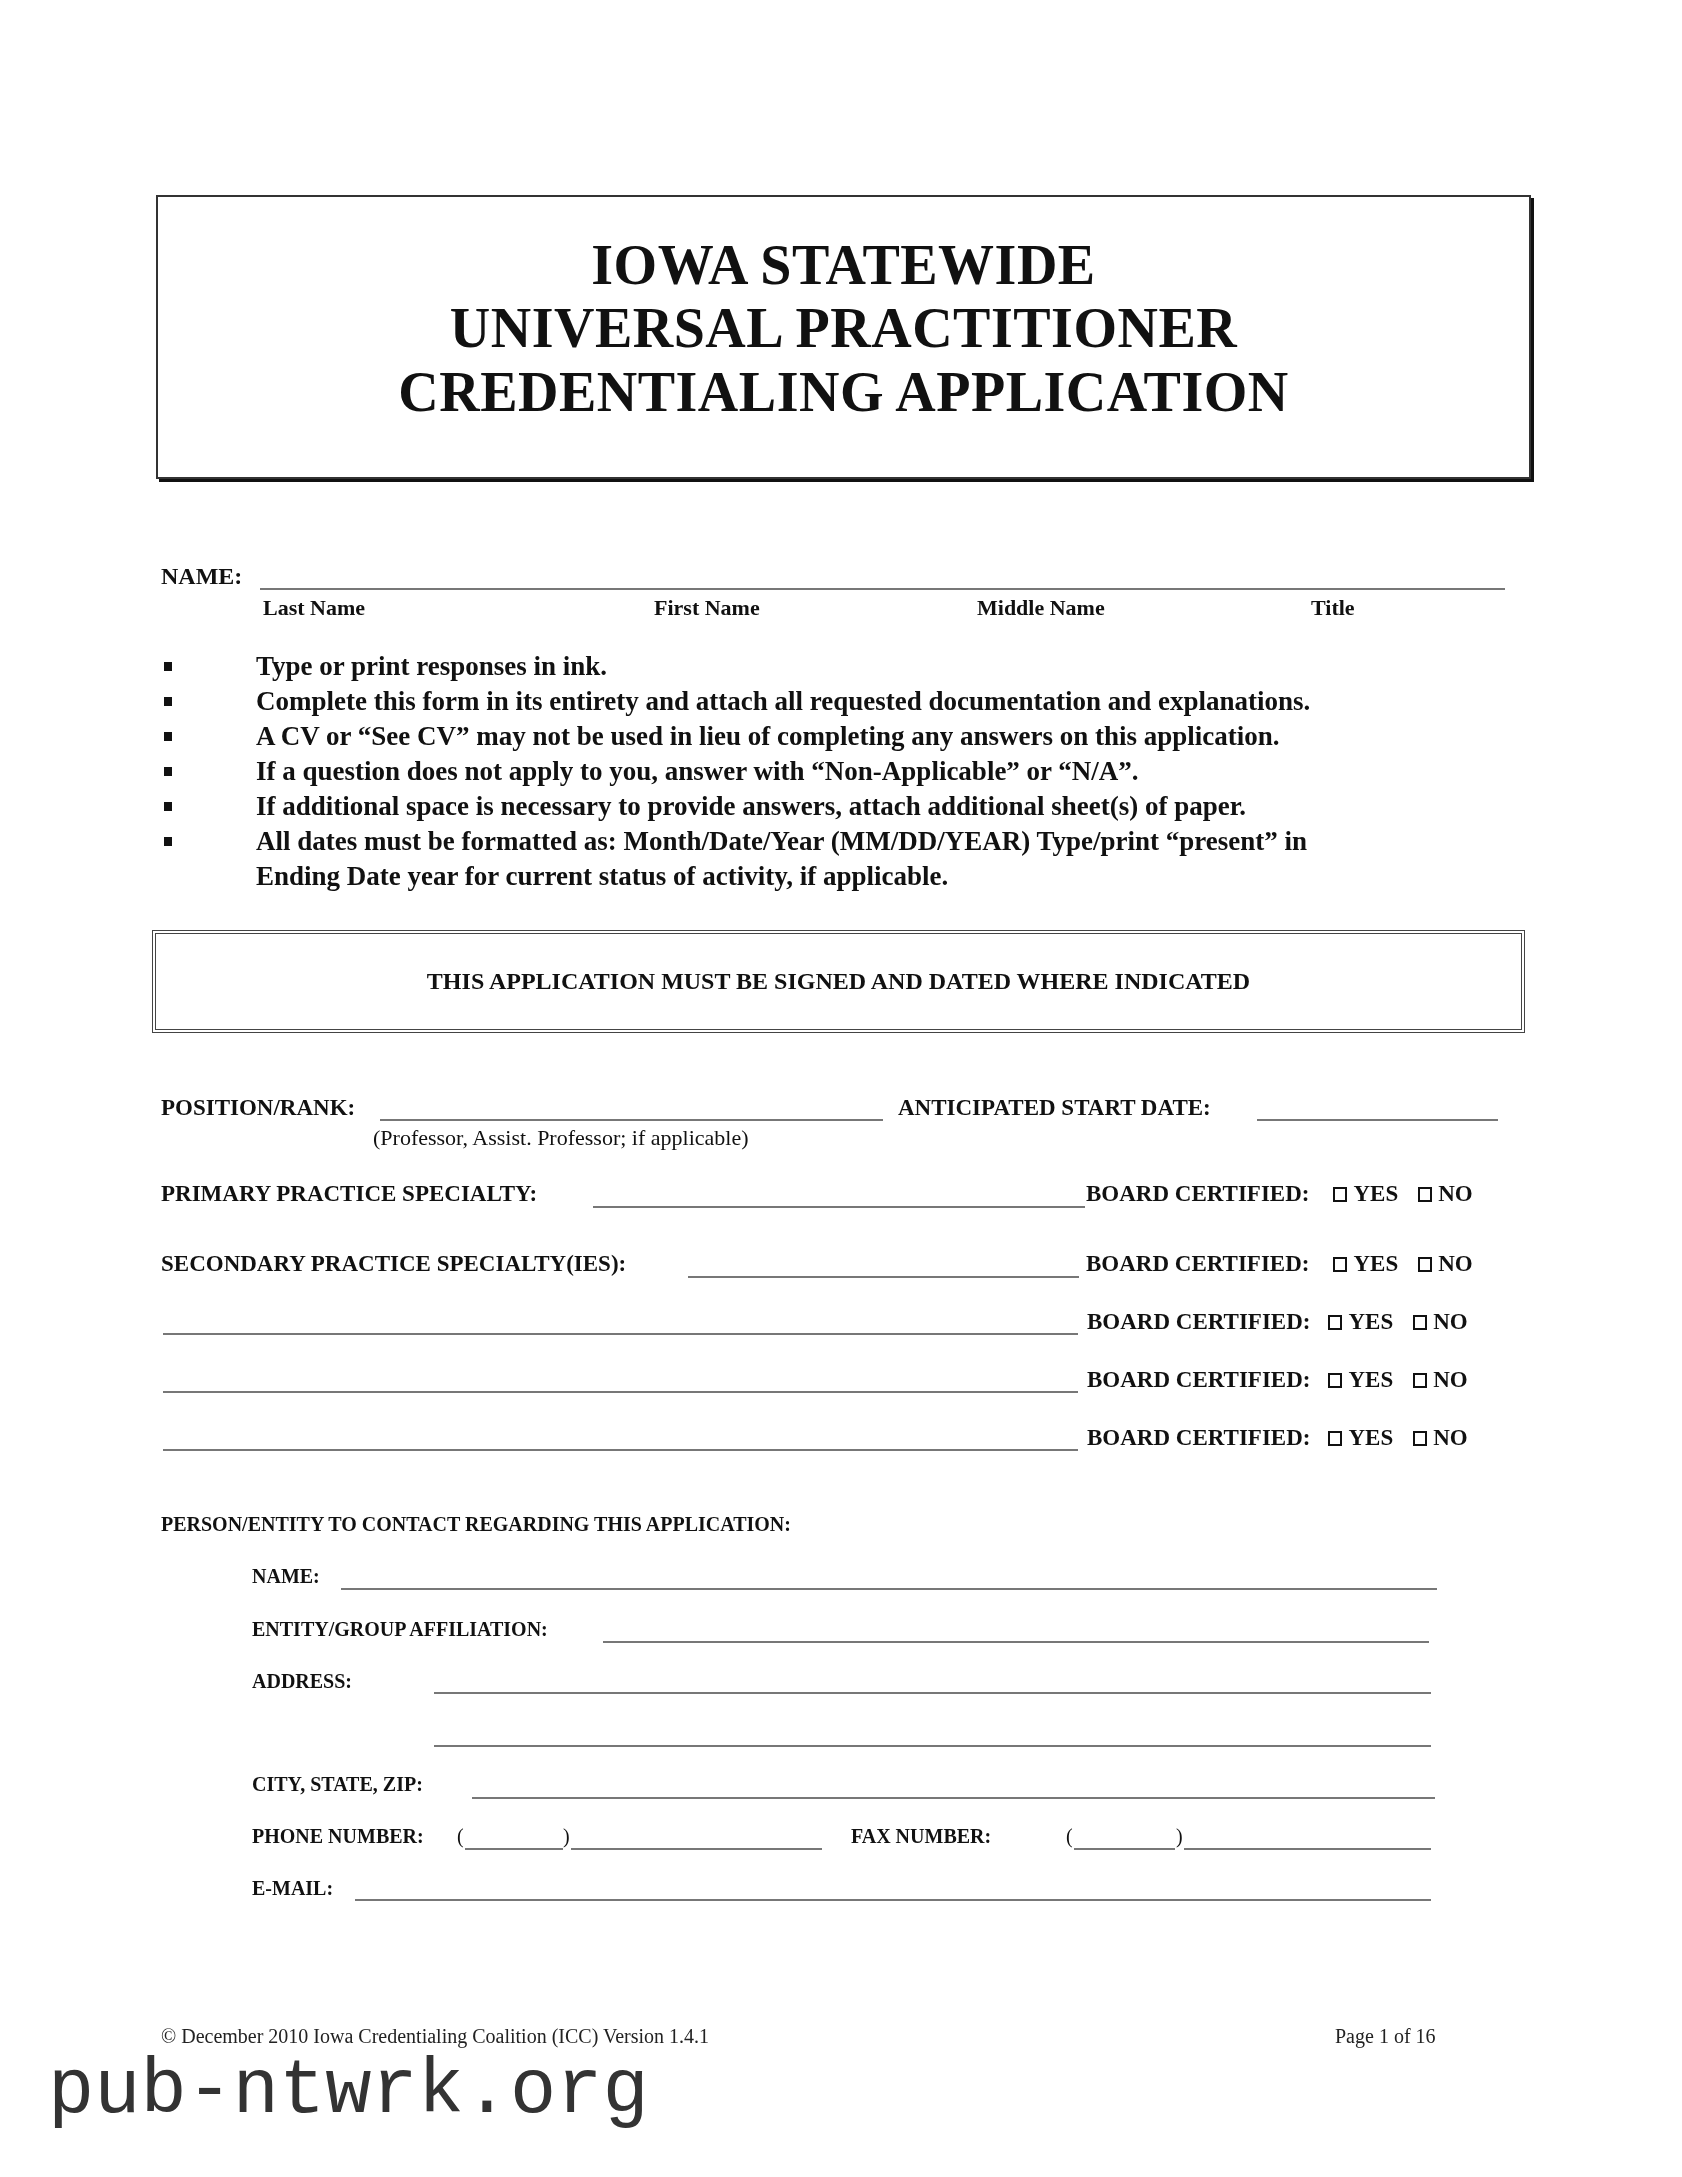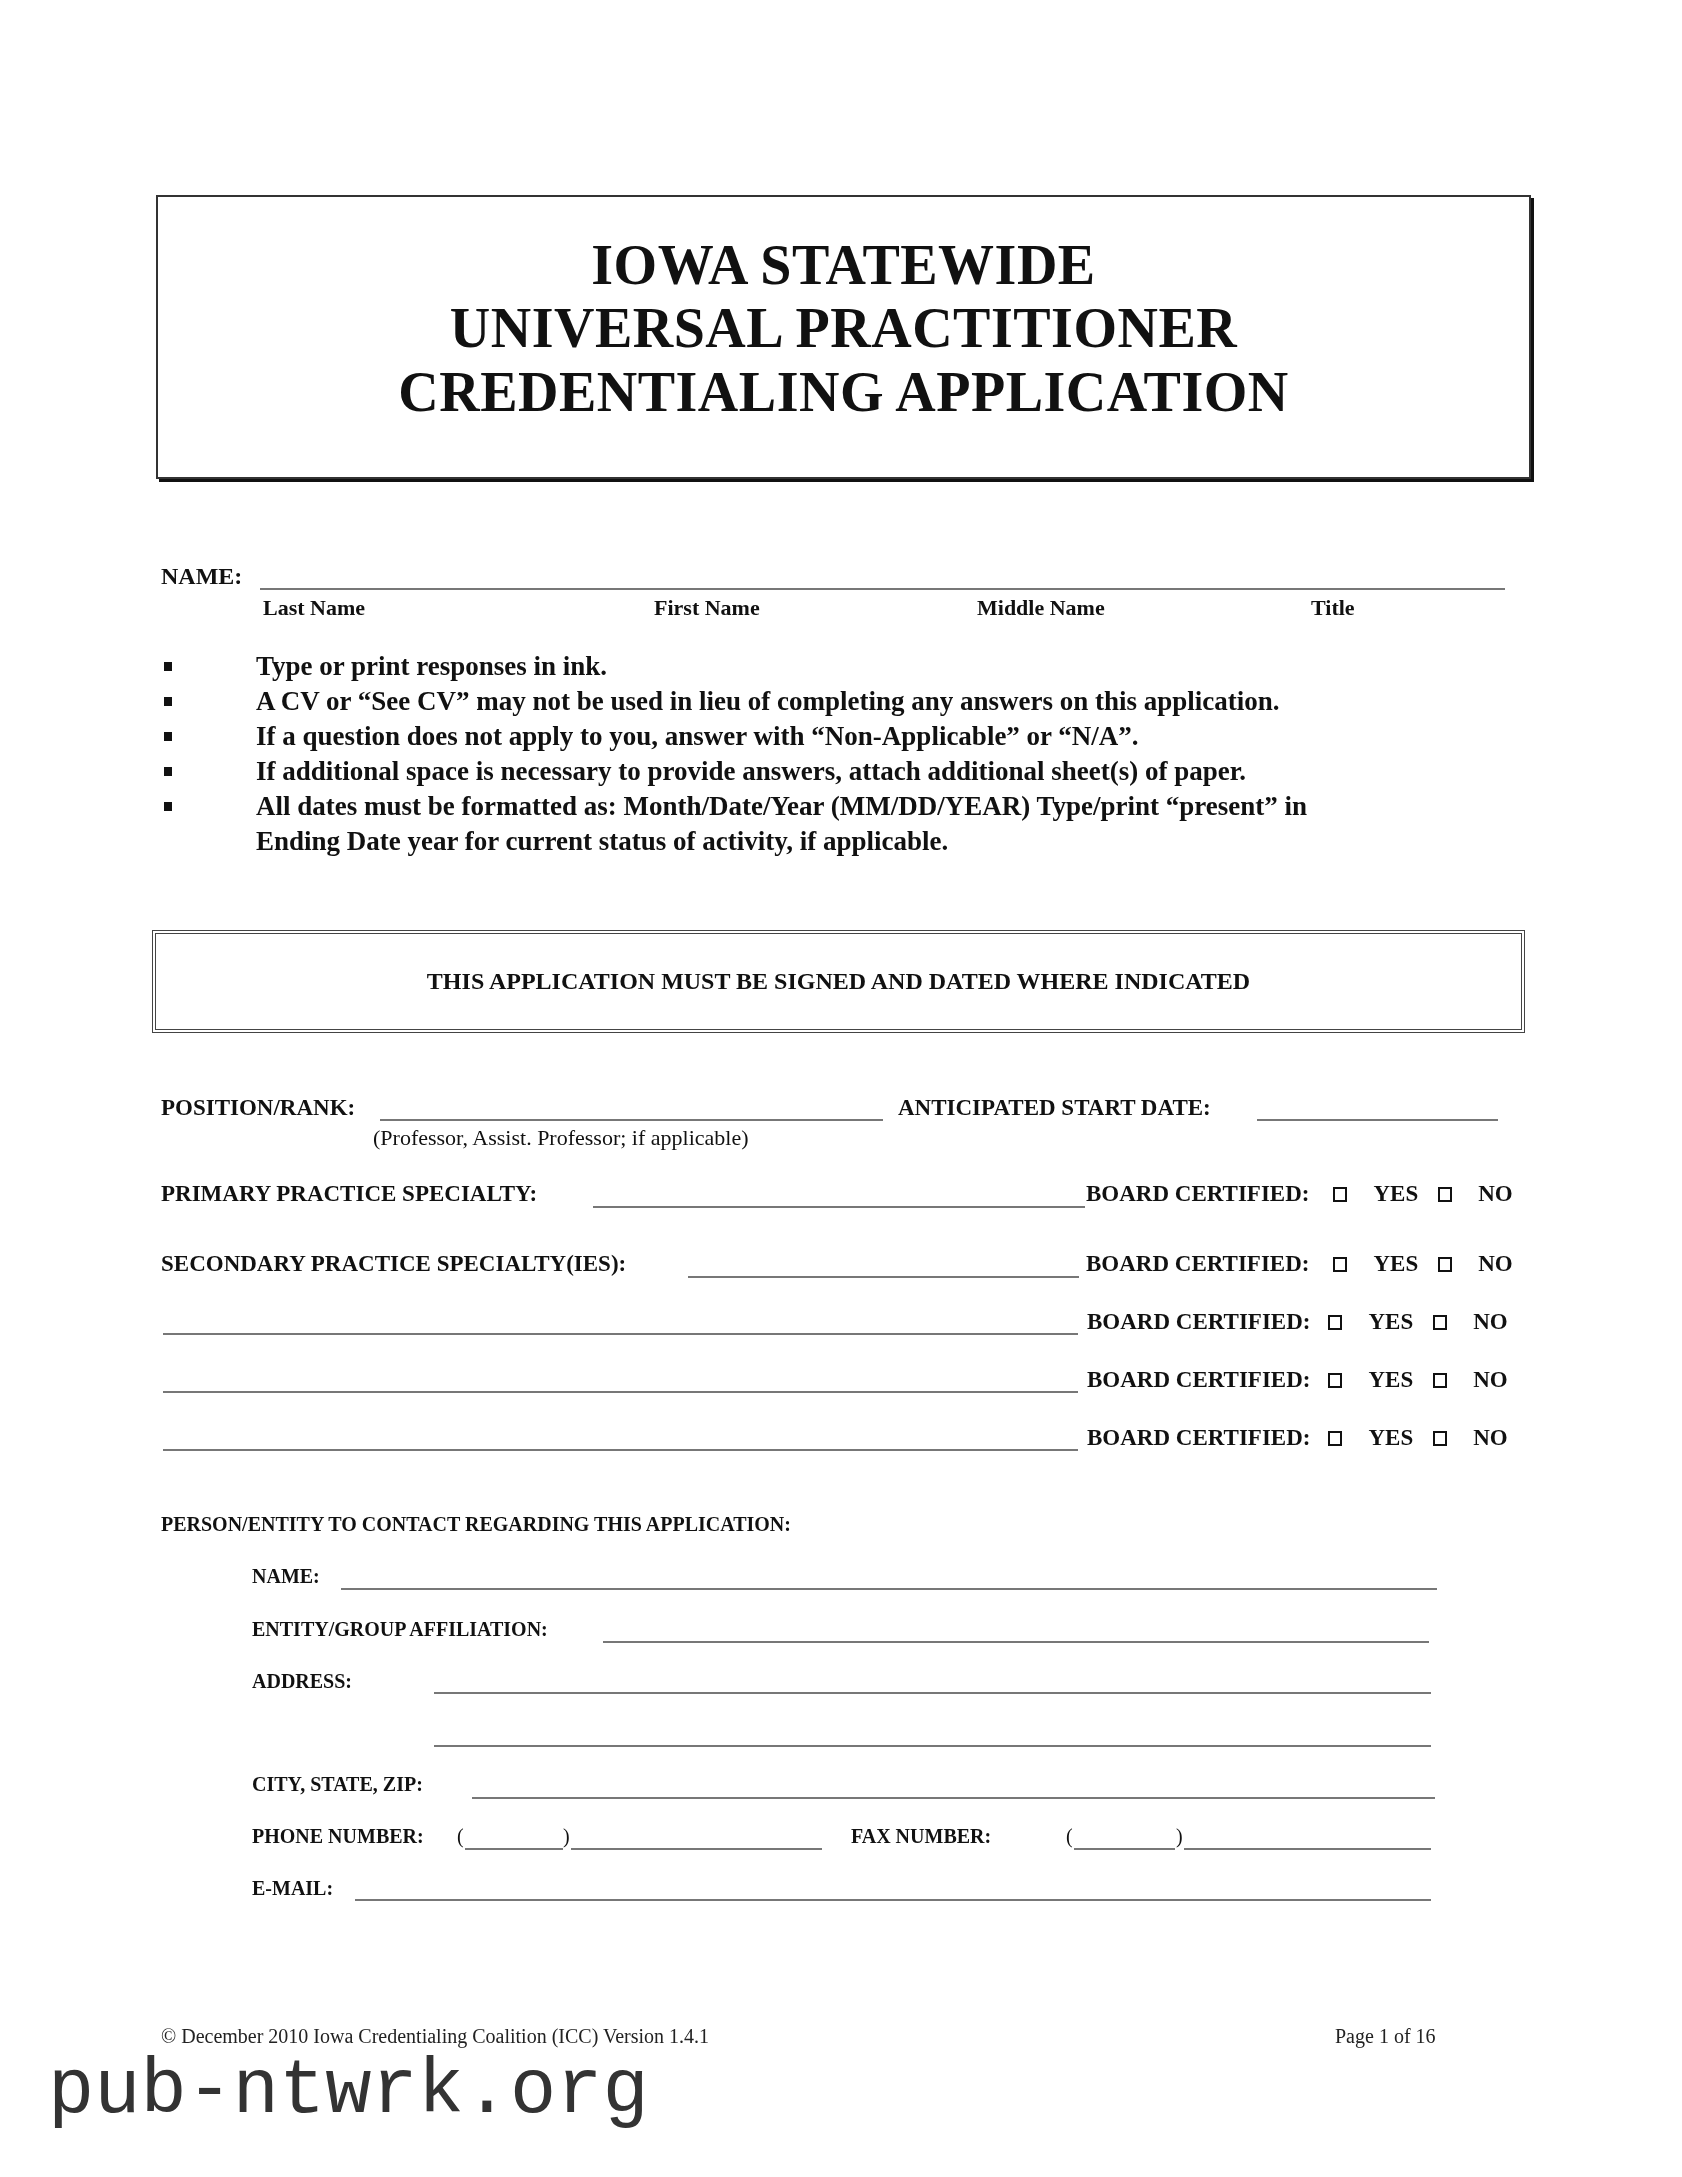--- a/index.html
+++ b/index.html
@@ -28,21 +28,21 @@
   
   .sig-box { position: absolute; left: 152px; top: 930px; width: 1373px; height: 103px;
              border: 4px double #444; box-sizing: border-box; display: flex; align-items: center; justify-content: center; }
   .sig-text { font-size: 24px; font-weight: bold; }
 
   .field-lbl { font-size: 23px; font-weight: bold; }
   .hint { font-size: 22px; }
 
   .bc { position: absolute; font-size: 23px; font-weight: bold; display: flex; align-items: center; white-space: nowrap; }
   .chk { display: inline-block; width: 14px; height: 15px; border: 2.5px solid #111; box-sizing: border-box; margin-right: 6px; }
-  .opt { display: inline-flex; align-items: center; gap: 20px; }
+  .opt { display: inline-flex; align-items: center; }
 
   .contact-lbl { font-size: 20px; font-weight: bold; }
 
   .footer { font-size: 20px; color: #222; }
   .watermark { font-family: "Liberation Mono", "DejaVu Sans Mono", monospace; font-size: 77px; color: #333; letter-spacing: 0px; }
 </style>
 </head>
 <body>
 
 <div class="title-box">
@@ -53,21 +53,21 @@
 
 <div class="abs lbl27" style="left:161px; top:563px;">NAME:</div>
 <div class="uline" style="left:260px; top:588px; width:1245px;"></div>
 <div class="abs sublbl" style="left:263px; top:595px;">Last Name</div>
 <div class="abs sublbl" style="left:634px; top:595px;margin-left:20px;">First Name</div>
 <div class="abs sublbl" style="left:977px; top:595px;">Middle Name</div>
 <div class="abs sublbl" style="left:1275px; top:595px;margin-left:36px;">Title</div>
 
 <ul class="bullets">
   <li><span class="bullet-icon"></span><span>Type or print responses in ink.</span></li>
-  <li><span class="bullet-icon"></span></li>
+  <li><span class="bullet-icon"></span><span>Complete this form in its entirety and attach all requested documentation and explanations.</span></li>
   <li><span class="bullet-icon"></span><span>A CV or “See CV” may not be used in lieu of completing any answers on this application.</span></li>
   <li><span class="bullet-icon"></span><span>If a question does not apply to you, answer with “Non-Applicable” or “N/A”.</span></li>
   <li><span class="bullet-icon"></span><span>If additional space is necessary to provide answers, attach additional sheet(s) of paper.</span></li>
   <li><span class="bullet-icon"></span><span>All dates must be formatted as:  Month/Date/Year (MM/DD/YEAR) Type/print “present” in</span></li>
   <li><span>Ending Date year for current status of activity, if applicable.</span></li>
 </ul>
 
 <div class="sig-box">
   <span class="sig-text">THIS APPLICATION MUST BE SIGNED AND DATED WHERE INDICATED</span>
 </div>

